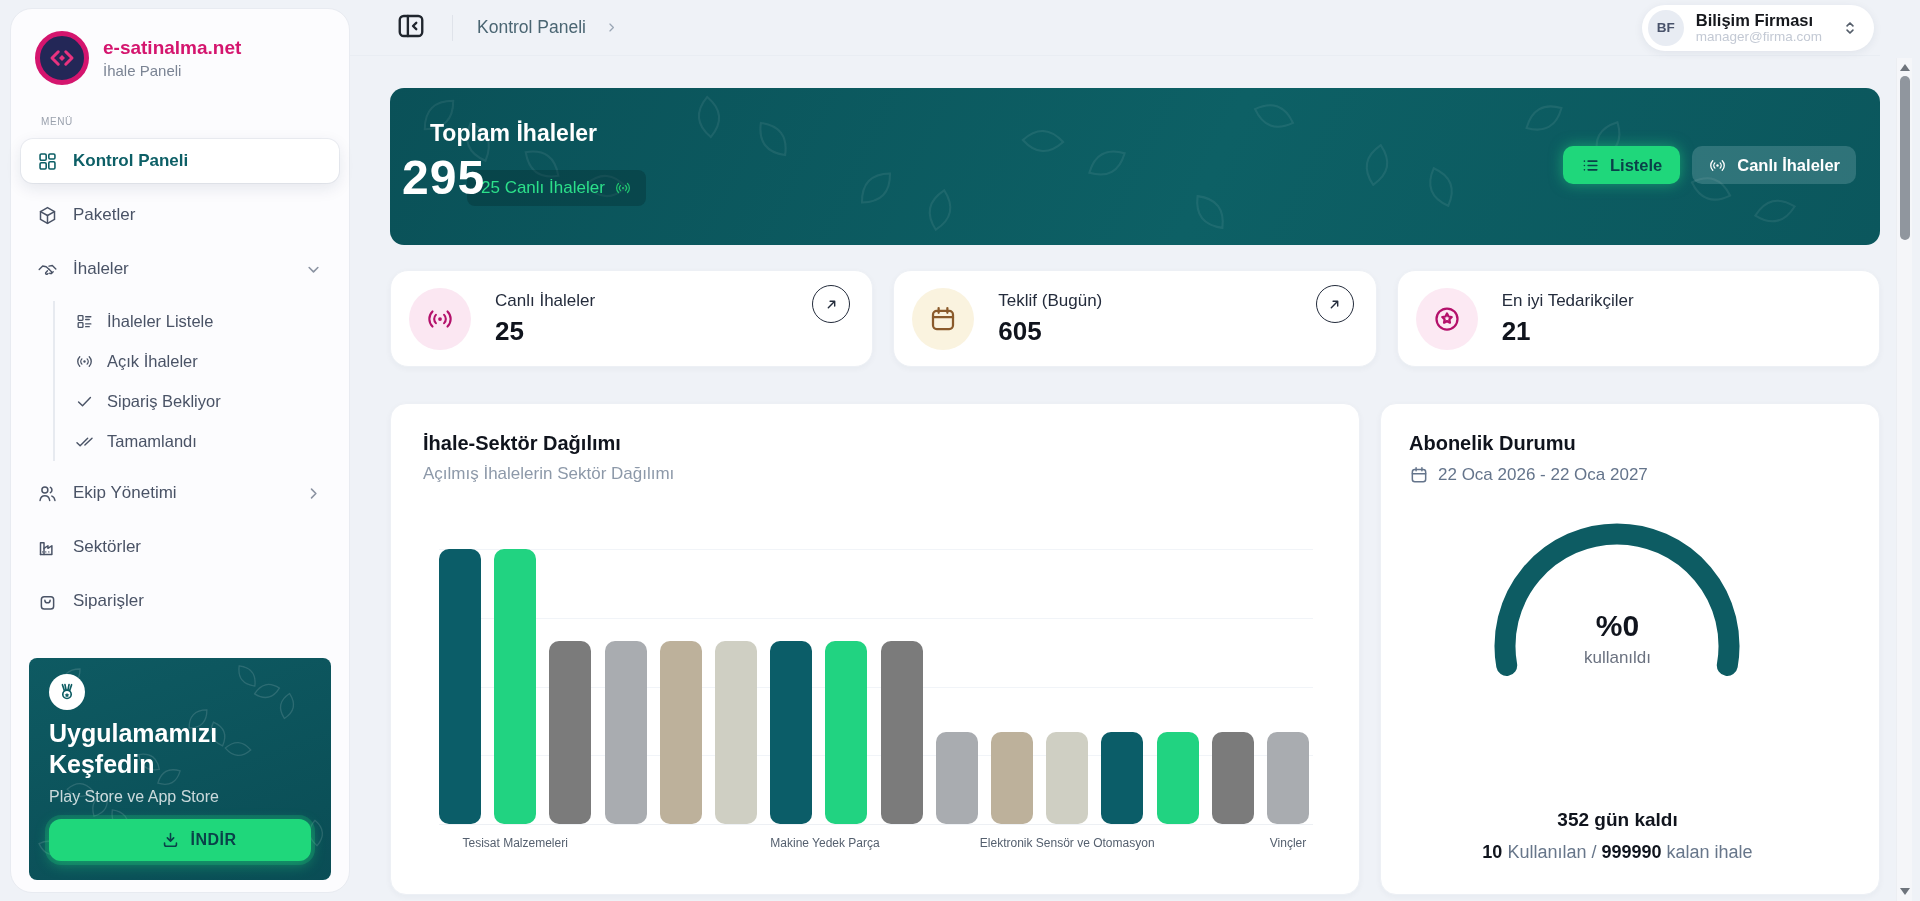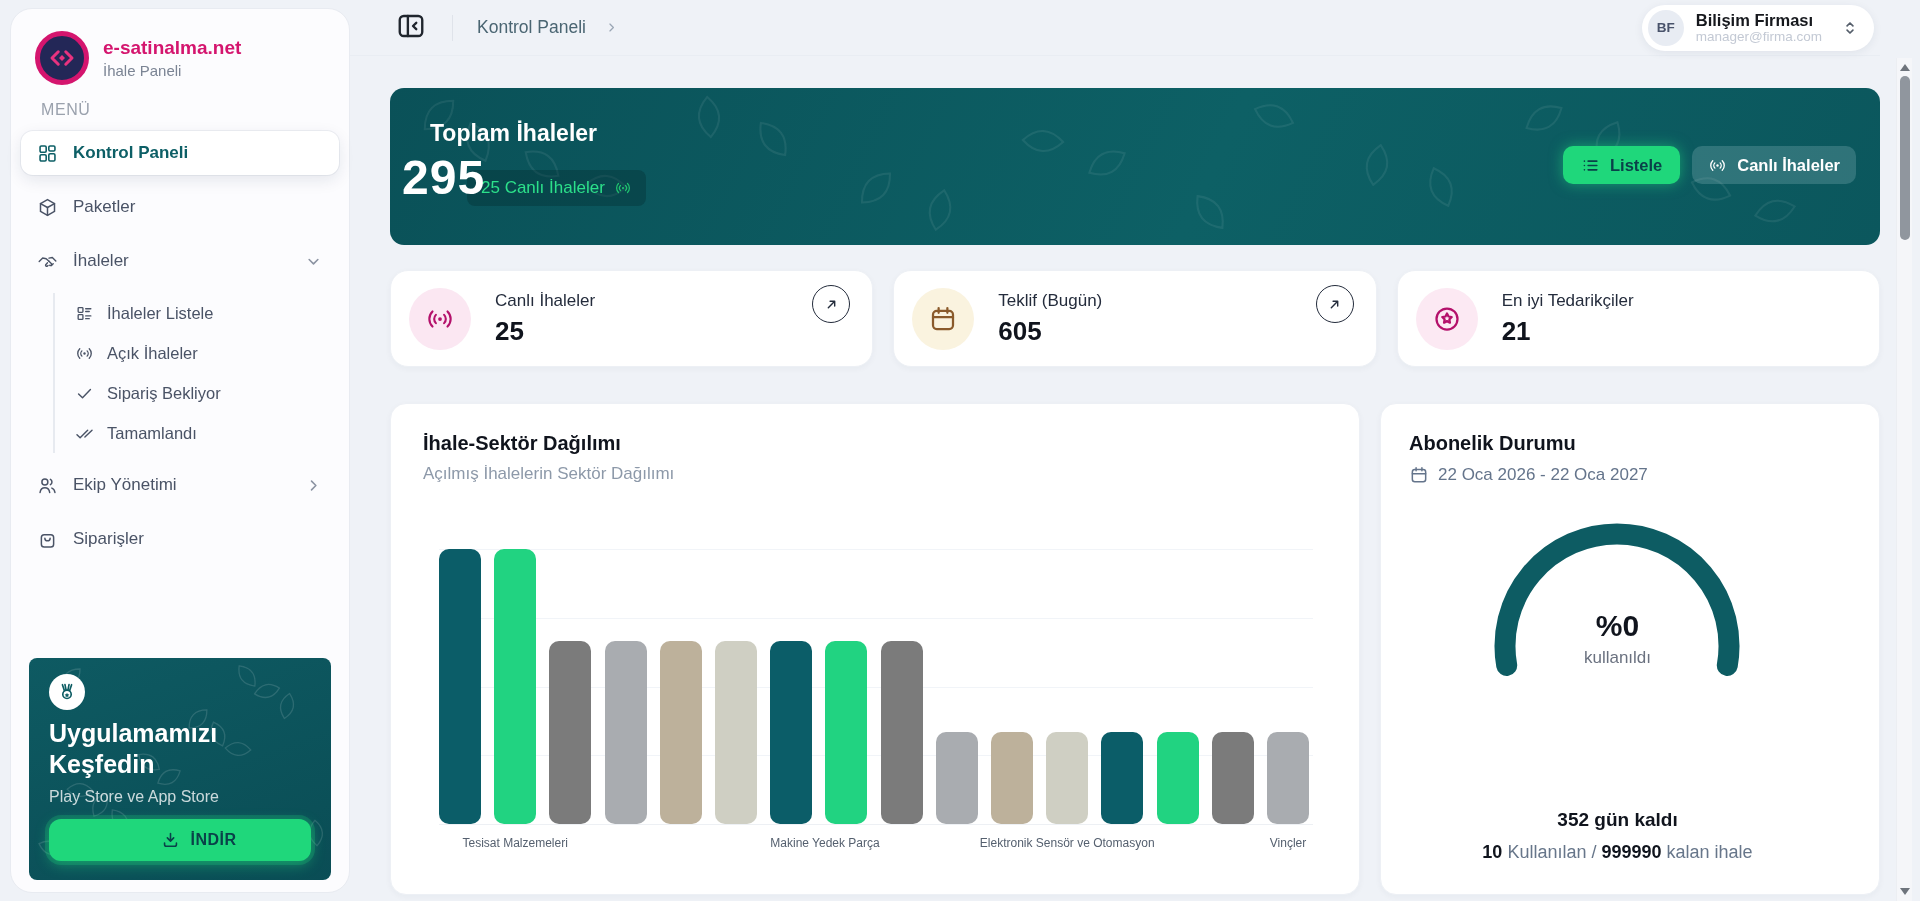--- a/index.html
+++ b/index.html
@@ -9,21 +9,21 @@
   
   .sidebar { position:absolute; left:10px; top:8px; width:340px; height:885px;
     background:#fcfcfe; border:1px solid #e8ebf1; border-radius:22px;
     padding:20px 18px 12px; display:flex; flex-direction:column; }
   .logo-row { display:flex; align-items:center; gap:14px; padding:2px 6px; }
   .logo-badge { width:54px; height:54px; border-radius:50%; background:#232757;
     border:5px solid #d4156e; color:#e8327f; display:flex; align-items:center; justify-content:center; flex:0 0 auto;}
   .logo-badge svg { width:30px; height:30px; }
   .brand-name { color:#d4156e; font-weight:bold; font-size:19px; }
   .brand-sub { color:#7b8494; font-size:15px; margin-top:3px; }
-  .menu-label { color:#9aa1ad; font-size:16px; letter-spacing:.6px; margin:14px 0 12px 12px; }
+  .menu-label { color:#9aa1ad; font-size:10px; letter-spacing:.6px; margin:29px 0 12px 12px; }
   .mi { display:flex; align-items:center; gap:15px; height:44px; padding:0 16px;
     margin:0 -8px 10px; border-radius:12px; color:#4a5366; font-size:17px; cursor:pointer; }
   .mi.active { background:#fff; color:#0d5f66; font-weight:bold;
     box-shadow:0 5px 16px rgba(23,43,77,.10), 0 0 0 1px #eef0f4; }
   .mi .svg-ic, .smi .svg-ic { color:inherit; }
   .mi .chev { margin-left:auto; color:#8b93a2; }
   .submenu { border-left:2px solid #e7eaf0; margin:0 0 10px 24px; padding-left:20px; }
   .smi { display:flex; align-items:center; gap:13px; height:40px; color:#4a5366; font-size:16.5px; cursor:pointer; }
   .svg-ic { width:21px; height:21px; flex:0 0 auto; }
   .svg-ic.sm { width:19px; height:19px; }
@@ -302,20 +302,26 @@
     </div>
 
     <div class="mi">
       <svg class="svg-ic" viewBox="0 0 24 24">
           <use href="#i-users"></use>
         </svg>
       <span>Ekip Yönetimi</span>
       <svg class="svg-ic sm chev" viewBox="0 0 24 24">
           <use href="#i-chev-right"></use>
         </svg>
+    </div>
+    <div class="mi">
+      <svg class="svg-ic" viewBox="0 0 24 24">
+          <use href="#i-factory"></use>
+        </svg>
+      <span>Sektörler</span>
     </div>
     <div class="mi">
       <svg class="svg-ic" viewBox="0 0 24 24">
           <use href="#i-bag"></use>
         </svg>
       <span>Siparişler</span>
     </div>
 
     <div class="promo">
       <div class="promo-medal">

